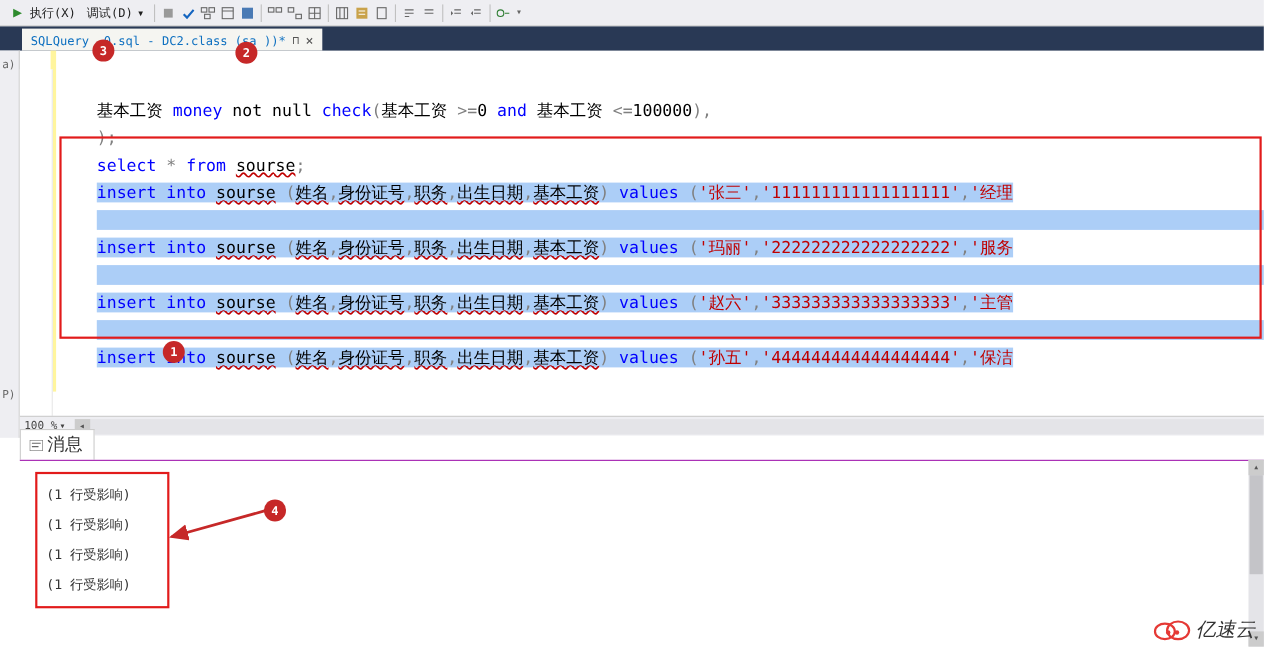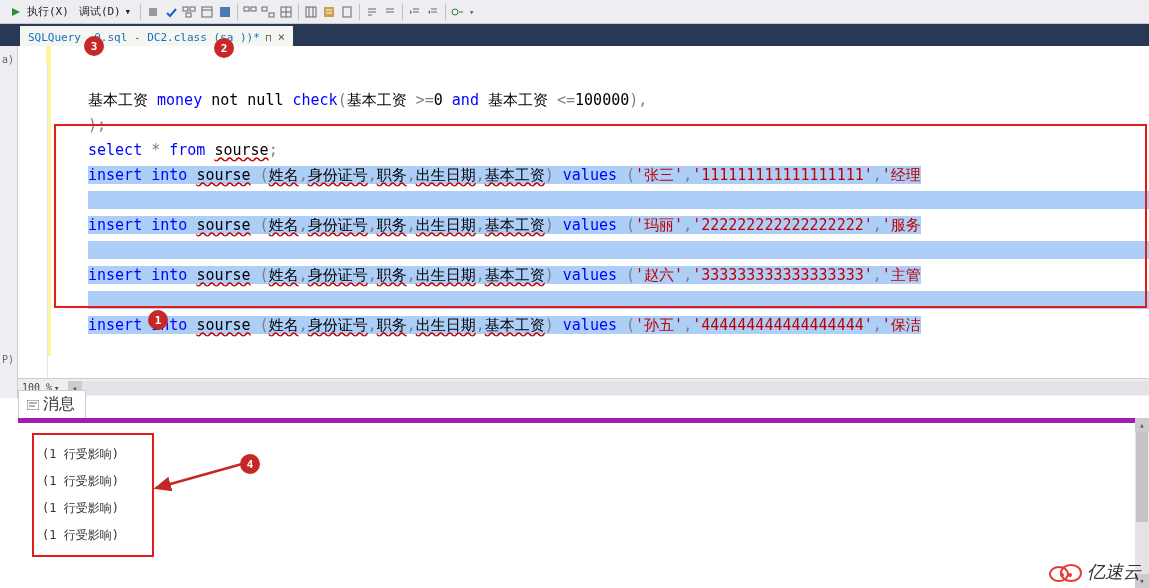--- a/index.html
+++ b/index.html
@@ -207,21 +207,21 @@
     display: flex;
     align-items: center;
     gap: 4px;
   }
   .msg-pane {
     position: absolute;
     left: 18px; right: 0;
     top: 418px;
     bottom: 0;
     background: #fff;
-    border-top: 5px solid #a21caf;
+    border-top: 1px solid #a21caf;
     padding: 10px 14px;
     font-size: 12px;
     color: #333;
   }
   .msg-box {
     border: 2px solid #e21b1b;
     width: 122px;
     padding: 6px 8px;
   }
   .msg-line {

